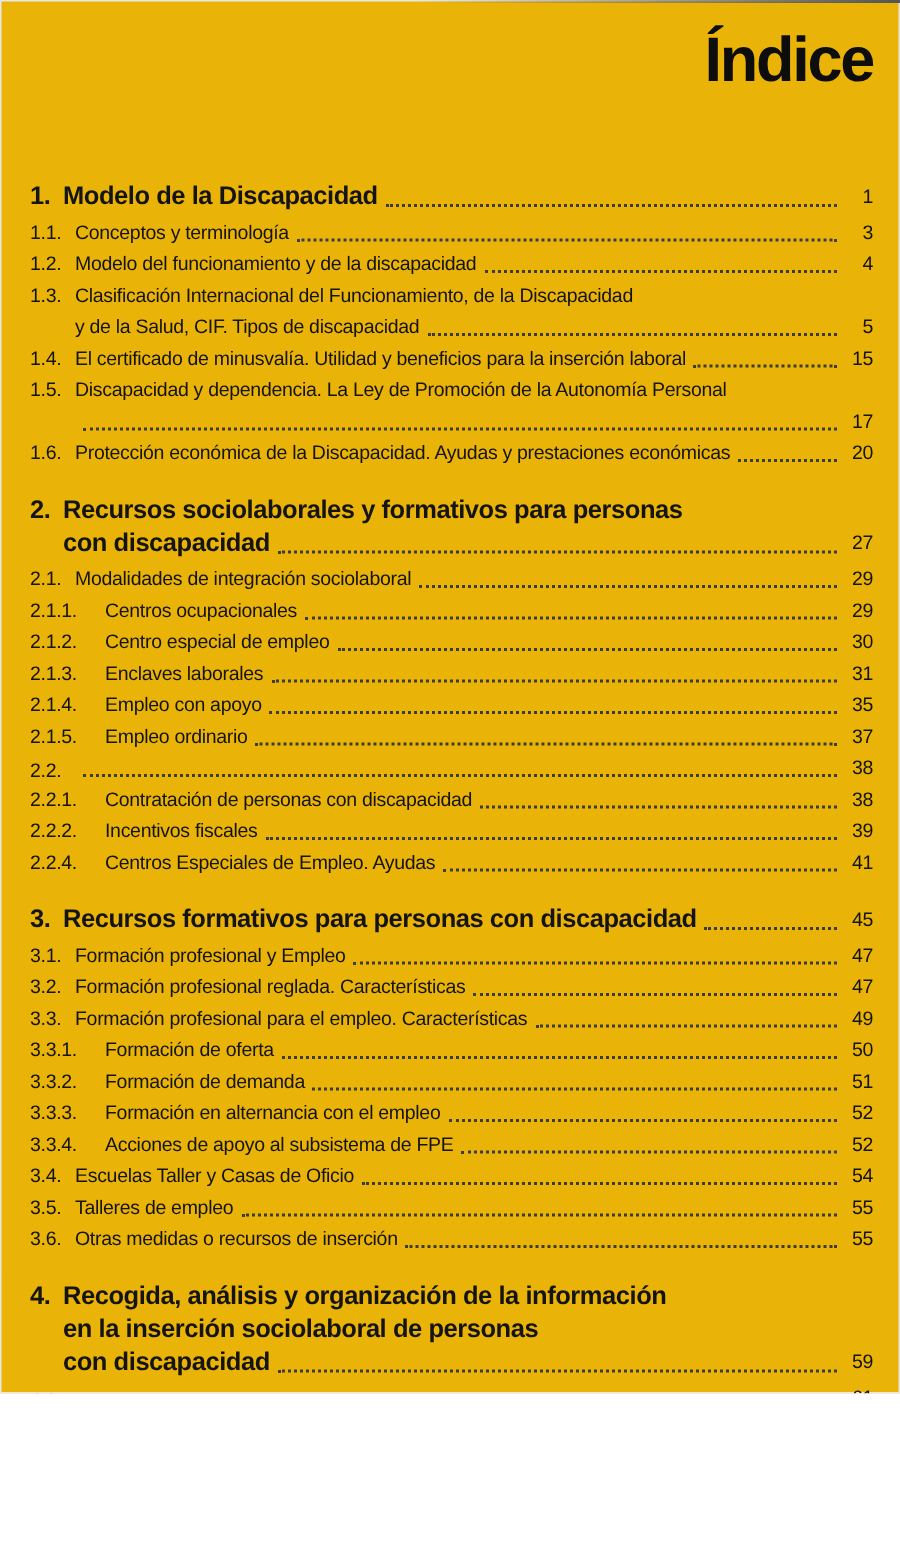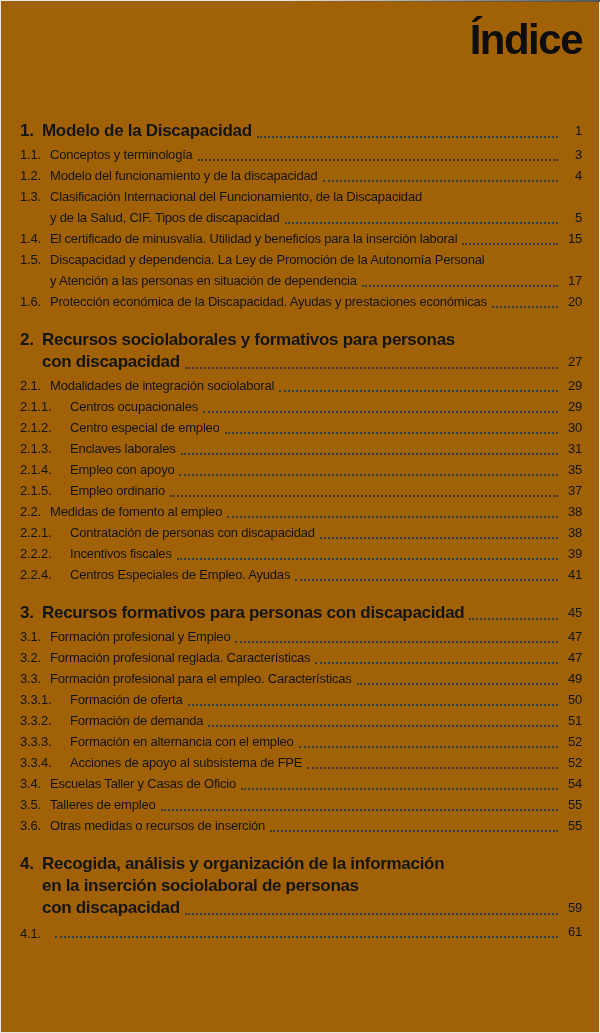--- a/index.html
+++ b/index.html
@@ -5,22 +5,22 @@
   html, body {
     margin: 0;
     padding: 0;
     background: #ffffff;
     font-family: "Liberation Sans", sans-serif;
     color: #141414;
   }
   .page {
     position: relative;
     width: 600px;
-    height: 1033px;
-    background: #a16207;
+    height: 929px;
+    background: #eab308;
     overflow: hidden;
     box-sizing: border-box;
     box-shadow: inset 0 0 0 1px #e9e7e4;
   }
   
   .scan-edge {
     position: absolute;
     top: 0; right: 0;
     width: 320px; height: 2px;
     background: linear-gradient(to right, transparent, #555);
@@ -171,21 +171,20 @@
           </div>
         </div>
       </div>
       <div class="entry level-2">
         <span class="num">1.5.</span>
         <div class="body">
           <div class="line">
             <span class="text">Discapacidad y dependencia. La Ley de Promoción de la Autonomía Personal</span>
           </div>
           <div class="line">
-            <span class="text">y Atención a las personas en situación de dependencia</span>
             <span class="dots"></span>
             <span class="pg">17</span>
           </div>
         </div>
       </div>
       <div class="entry level-2">
         <span class="num">1.6.</span>
         <div class="body">
           <div class="line">
             <span class="text">Protección económica de la Discapacidad. Ayudas y prestaciones económicas</span>
@@ -264,21 +263,20 @@
             <span class="text">Empleo ordinario</span>
             <span class="dots"></span>
             <span class="pg">37</span>
           </div>
         </div>
       </div>
       <div class="entry level-2">
         <span class="num">2.2.</span>
         <div class="body">
           <div class="line">
-            <span class="text">Medidas de fomento al empleo</span>
             <span class="dots"></span>
             <span class="pg">38</span>
           </div>
         </div>
       </div>
       <div class="entry level-3">
         <span class="num">2.2.1.</span>
         <div class="body">
           <div class="line">
             <span class="text">Contratación de personas con discapacidad</span>

